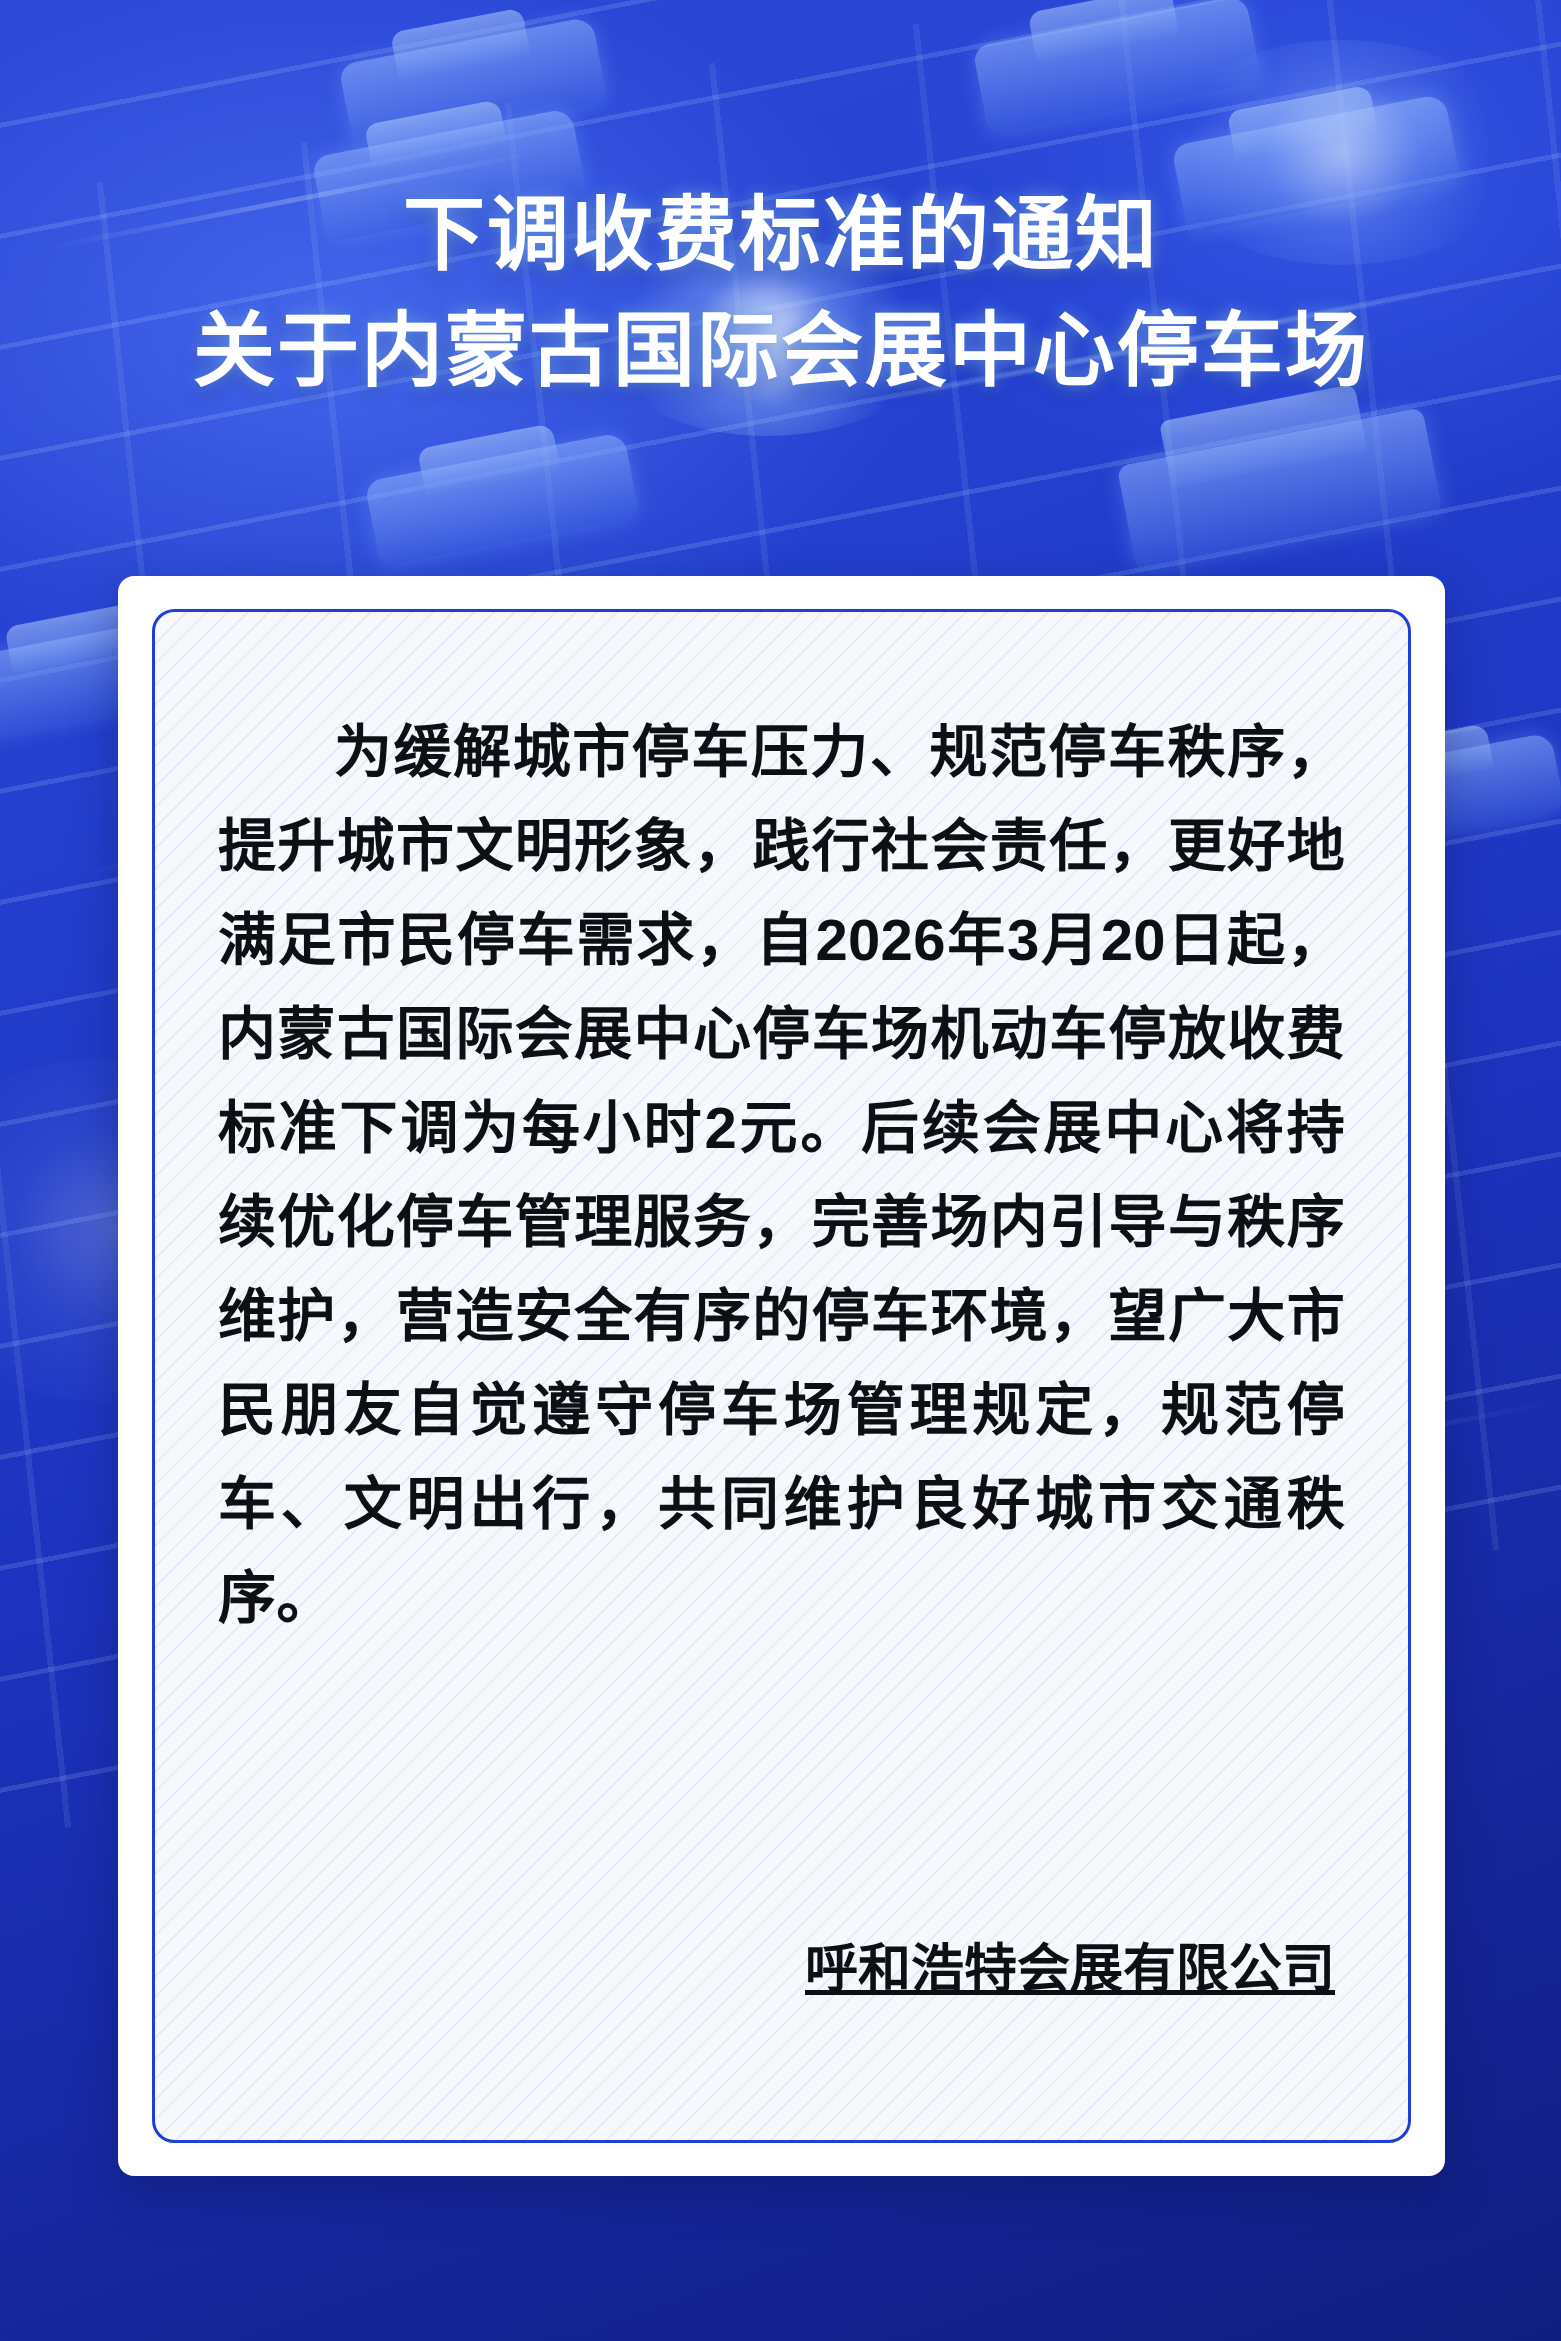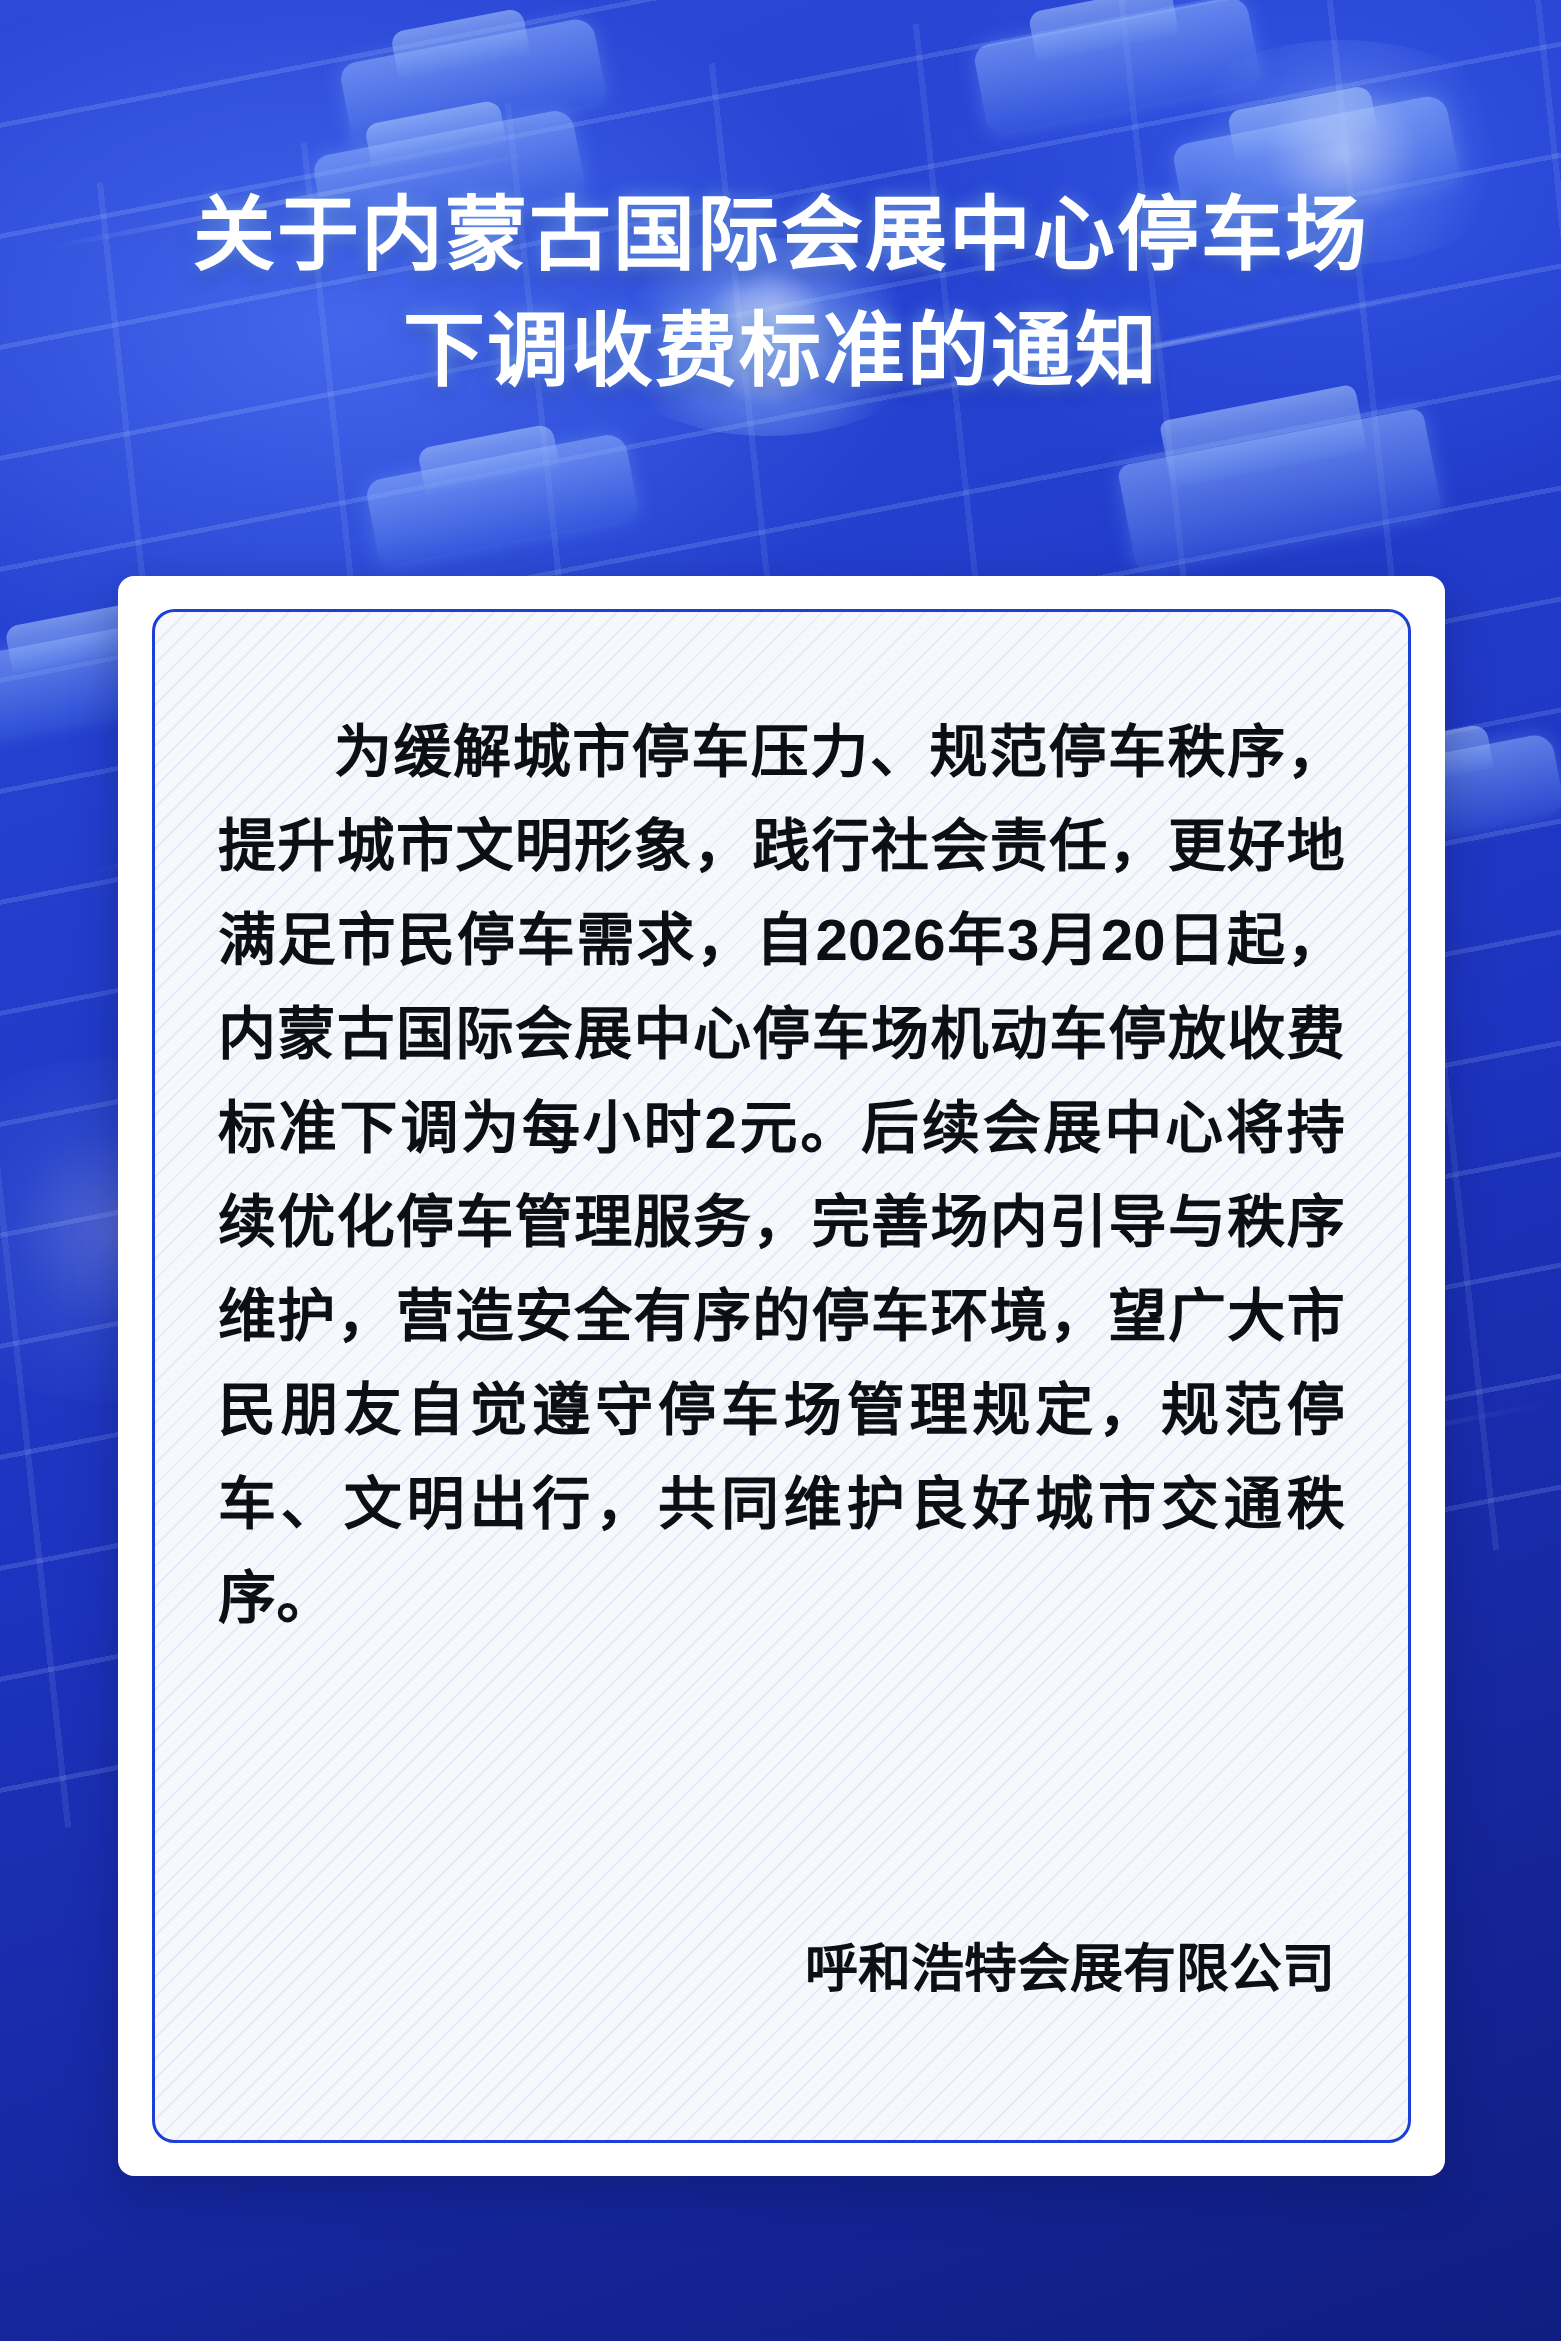--- a/index.html
+++ b/index.html
@@ -170,21 +170,21 @@
   .signature {
     position: absolute;
     right: 73px;
     bottom: 130px;
     text-align: right;
     color: #0d0f14;
     font-size: 53px;
     line-height: 1.52;
     font-weight: 600;
   }
-  .signature .sig-line { display: block; }
+  .signature .sig-line { display: block; text-decoration: underline; }
 </style>
 </head>
 <body>
 
 <div class="poster">
 
   <div class="bg-layer">
     <div class="lot-lines"></div>
     <div class="lot-lines2"></div>
 
@@ -201,22 +201,22 @@
     <div class="streak" style="left:859px; top:344px; width:595px;"></div>
     <div class="streak" style="left:79px; top:826px; width:463px;"></div>
     <div class="streak" style="left:992px; top:1454px; width:568px; opacity:.35;"></div>
 
     <div class="glow-spot" style="left:595px; top:238px; width:344px; height:198px;"></div>
     <div class="glow-spot" style="left:1157px; top:40px; width:370px; height:225px; opacity:.55;"></div>
     <div class="glow-spot" style="left:-119px; top:1058px; width:463px; height:344px; opacity:.25;"></div>
   </div>
 
   <div class="title-block">
+    <div class="title-line">下调收费标准的通知</div>
     <div class="title-line">关于内蒙古国际会展中心停车场</div>
-    <div class="title-line">下调收费标准的通知</div>
   </div>
 
   <div class="card-outer">
     <div class="card-inner">
       <div class="body-text">为缓解城市停车压力、规范停车秩序，提升城市文明形象，践行社会责任，更好地满足市民停车需求，自2026年3月20日起，内蒙古国际会展中心停车场机动车停放收费标准下调为每小时2元。后续会展中心将持续优化停车管理服务，完善场内引导与秩序维护，营造安全有序的停车环境，望广大市民朋友自觉遵守停车场管理规定，规范停车、文明出行，共同维护良好城市交通秩序。</div>
       <div class="signature">
         <span class="sig-line">呼和浩特会展有限公司</span>
       </div>
     </div>
   </div>

